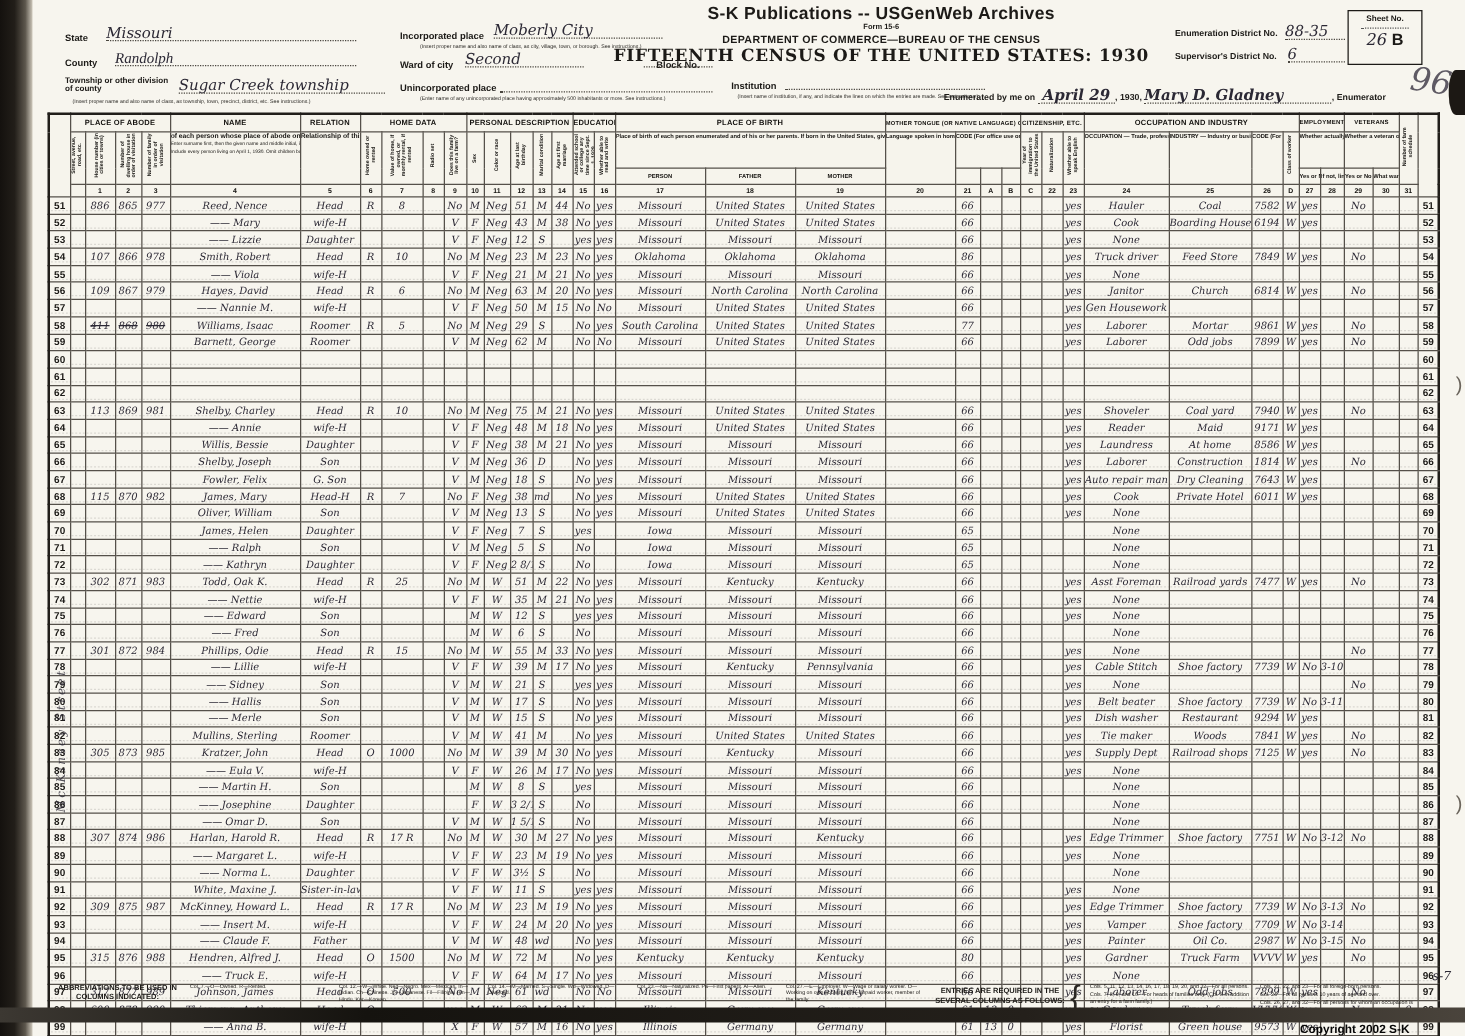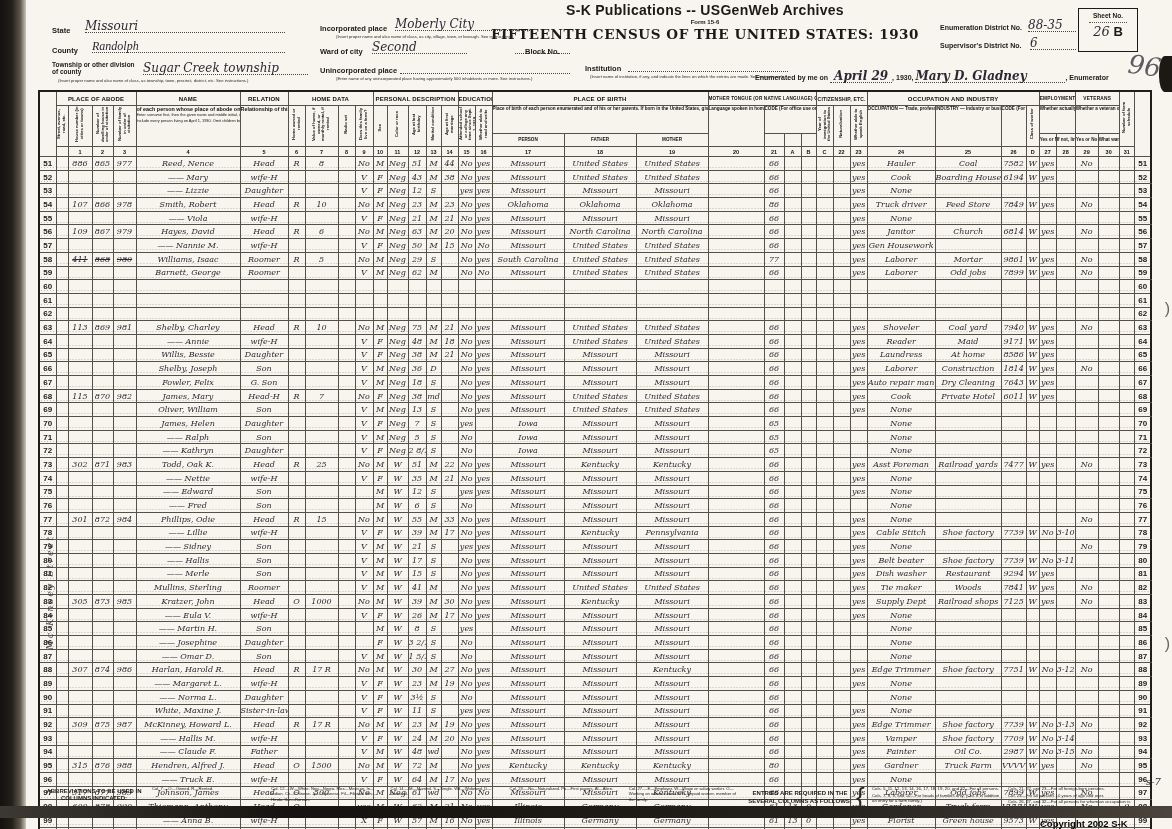--- a/index.html
+++ b/index.html
@@ -65,20 +65,21 @@
   .copyright{position:absolute;left:1040px;top:818px;font-size:9.5px;font-weight:bold;color:#060606;}
 </style>
 </head>
 <body>
 
 <div class="paper"></div>
 
 <div class="titleblock">
   <div class="pub">S-K Publications -- USGenWeb Archives</div>
   <div class="formno">Form 15-6</div>
+  <div class="dept">DEPARTMENT OF COMMERCE—BUREAU OF THE CENSUS</div>
   <div class="census-title">FIFTEENTH CENSUS OF THE UNITED STATES: 1930</div>
 </div>
 
 <div class="hdr-label" style="left:52px;top:26px;">State</div>
 <div class="fill hwv" style="position:absolute;left:85px;top:20px;width:200px;">Missouri</div>
 
 <div class="hdr-label" style="left:52px;top:46px;">County</div>
 <div class="fill hwv" style="position:absolute;left:92px;top:40px;width:193px;font-family:Liberation Serif, serif;">Randolph</div>
 
 <div class="hdr-label" style="left:52px;top:61px;width:90px;font-size:6.5px;line-height:1.15;">Township or other division of county</div>
@@ -1949,21 +1950,21 @@
         <td class="hw"></td>
         <td class="hw gb"></td>
         <td class="num gb">92</td>
       </tr>
       <tr>
         <td class="num">93</td>
         <td class="hw gb"></td>
         <td class="hw"></td>
         <td class="hw"></td>
         <td class="hw"></td>
-        <td class="hw left gb">—— Hallis M.</td>
+        <td class="hw left gb">—— Insert M.</td>
         <td class="hw left gb">wife-H</td>
         <td class="hw gb"></td>
         <td class="hw"></td>
         <td class="hw"></td>
         <td class="hw">V</td>
         <td class="hw gb">F</td>
         <td class="hw">W</td>
         <td class="hw">24</td>
         <td class="hw">M</td>
         <td class="hw">20</td>

